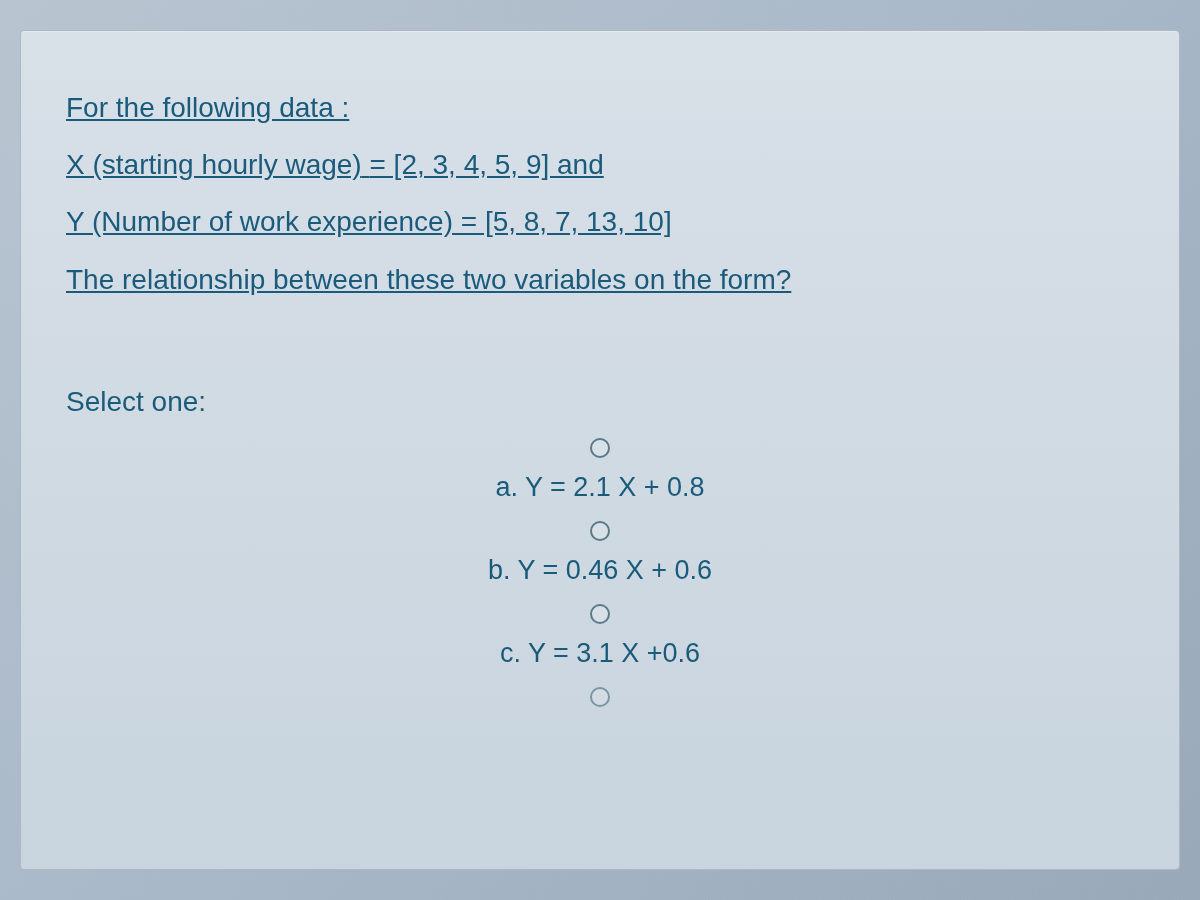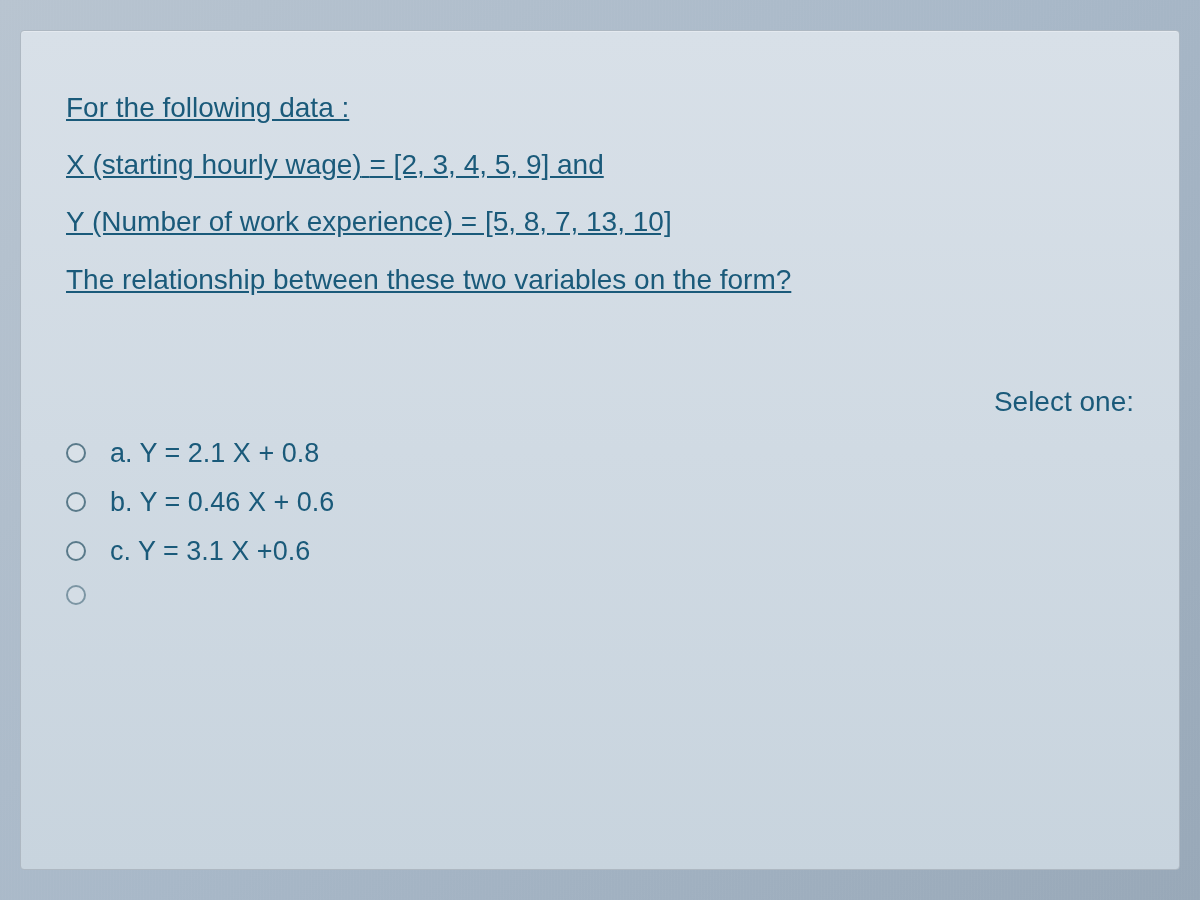--- a/index.html
+++ b/index.html
@@ -56,31 +56,31 @@
       display: flex;
       align-items: baseline;
     }
     .wage-label {
       min-width: 370px;
     }
     .select-prompt {
       color: #1a5a7a;
       font-size: 28px;
       margin-bottom: 20px;
-      text-align: right;
     }
     .options {
       display: flex;
       flex-direction: column;
       gap: 18px;
     }
     .option {
       display: flex;
       align-items: center;
-      gap: 24px;
+      gap: 14px;
+      flex-direction: column;
     }
     .radio {
       width: 20px;
       height: 20px;
       border: 2px solid #5a7a8a;
       border-radius: 50%;
       background: rgba(255,255,255,0.2);
       flex-shrink: 0;
       cursor: pointer;
     }

